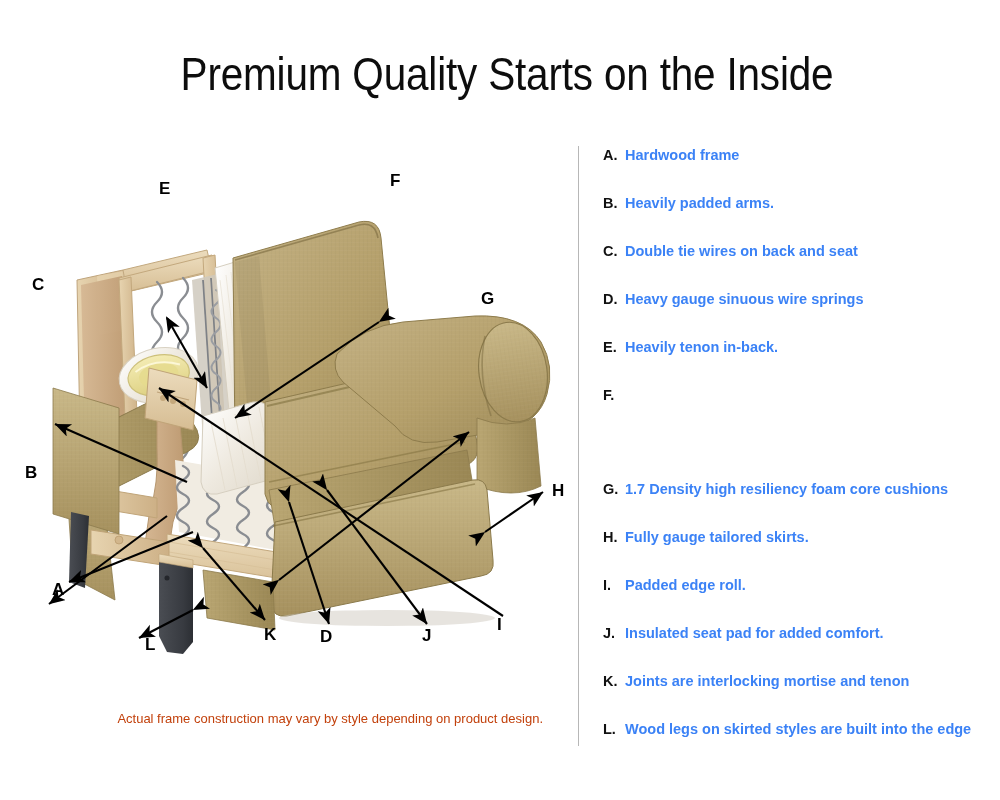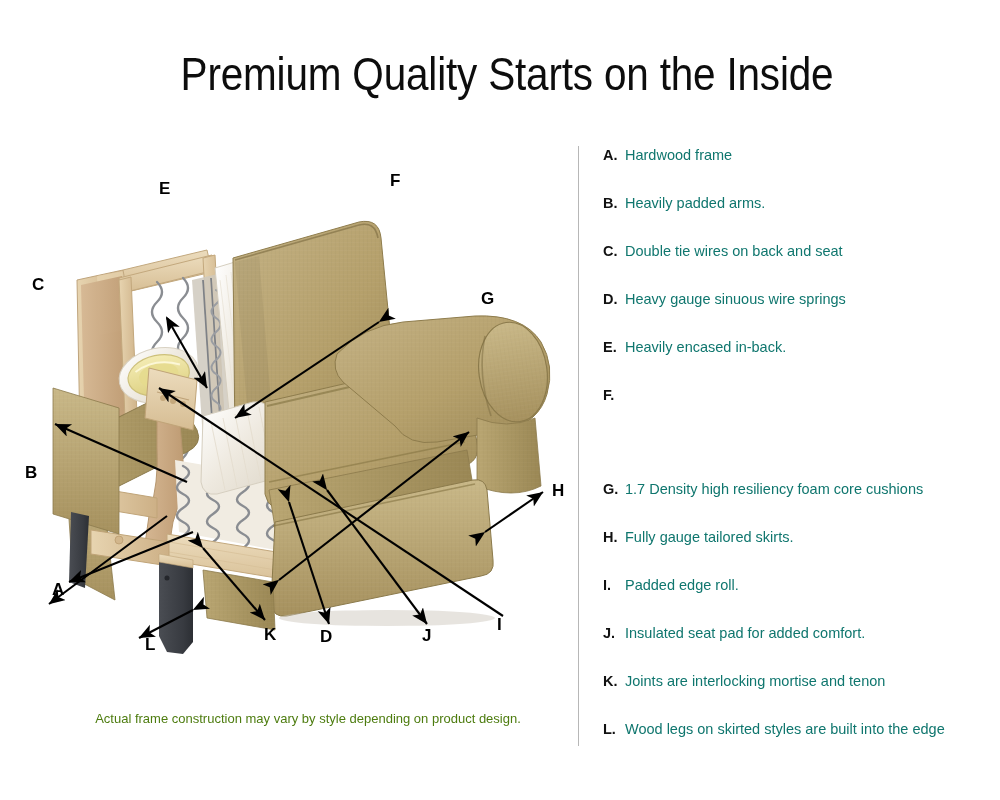--- a/index.html
+++ b/index.html
@@ -25,28 +25,28 @@
   }
 
   
   .legend{position:absolute;left:590px;top:140px;width:400px;}
   .legend-item{position:absolute;display:flex;align-items:flex-start;}
   .legend-letter{
     font-weight:700;color:#111;font-size:14.5px;line-height:19px;
     width:22px;flex:0 0 22px;
   }
   .legend-text{
-    color:#0f766e;font-size:14.5px;line-height:19.5px;font-weight:400;
+    color:#3b82f6;font-size:14.5px;line-height:19.5px;font-weight:700;
     white-space:pre-line;
   }
 
   
   .caption{
     position:absolute;left:66px;top:710px;width:470px;
-    font-size:13px;color:#4d7c0f;line-height:18px;text-align:center;
+    font-size:13px;color:#c2410c;line-height:18px;text-align:right;
   }
 
   
   .illus{position:absolute;left:0;top:130px;width:570px;height:570px;}
   .illus svg{display:block;}
 
   
   .calloutLayer{position:absolute;left:0;top:0;width:570px;height:800px;pointer-events:none;}
   .callout{
     position:absolute;font-size:17px;font-weight:700;color:#000;
@@ -363,21 +363,21 @@
       <span class="legend-text">Double tie wires on back and seat</span>
     </div>
 
     <div class="legend-item" style="top:150px;left:6px;width:390px">
       <span class="legend-letter">D.</span>
       <span class="legend-text">Heavy gauge sinuous wire springs</span>
     </div>
 
     <div class="legend-item" style="top:198px;left:6px;width:390px">
       <span class="legend-letter">E.</span>
-      <span class="legend-text">Heavily encased in-back.</span>
+      <span class="legend-text">Heavily tenon in-back.</span>
     </div>
 
     <div class="legend-item" style="top:246px;left:6px;width:390px">
       <span class="legend-letter">F.</span>
     </div>
 
     <div class="legend-item" style="top:340px;left:6px;width:390px">
       <span class="legend-letter">G.</span>
       <span class="legend-text">1.7 Density high resiliency foam core cushions</span>
     </div>

